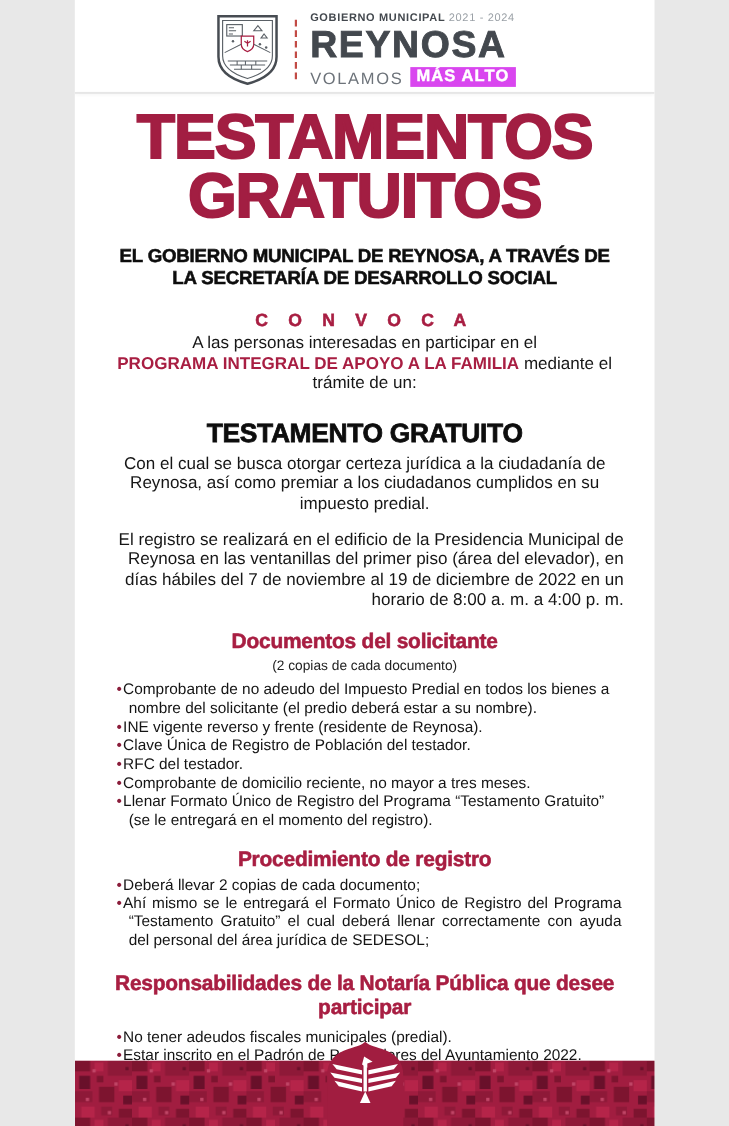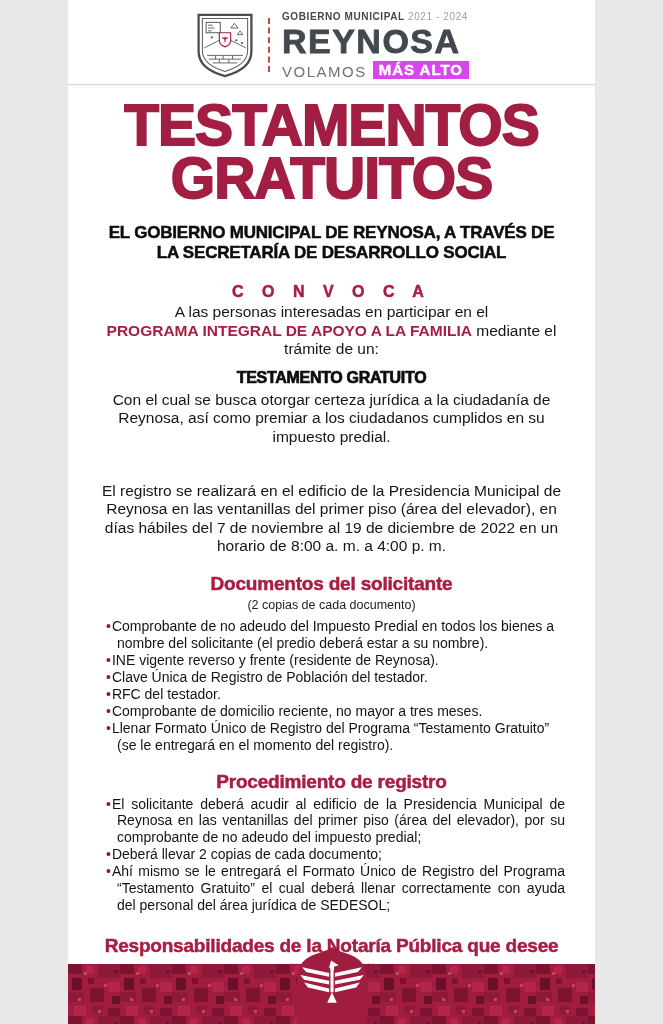--- a/index.html
+++ b/index.html
@@ -39,25 +39,25 @@
   }
   
   .convoca-head{
     margin:20px 0 2px;text-align:center;
     font-size:16px;font-weight:bold;color:#a81e42;
     letter-spacing:7px;-webkit-text-stroke:.5px #a81e42;
   }
   .center-par{margin:0 28px;text-align:center;font-size:15.5px;line-height:1.2;}
   .red-strong{color:#a81e42;font-weight:bold;}
   .h2-black{
-    margin:10px 0 4px;text-align:center;
-    font-size:16px;font-weight:bold;color:#0d0d0d;
+    margin:22px 0 4px;text-align:center;
+    font-size:24px;font-weight:bold;color:#0d0d0d;
     -webkit-text-stroke:.7px #0d0d0d;letter-spacing:-.3px;
   }
-  .spacer-par{margin-top:35px;}
+  .spacer-par{margin-top:13px;text-align:right;}
   
   .h2-red{
     margin:17px 0 3px;text-align:center;
     font-size:19px;font-weight:bold;color:#a81e42;
     -webkit-text-stroke:.5px #a81e42;letter-spacing:-.2px;
   }
   .h2-note{margin:0 0 6px;text-align:center;font-size:12.5px;color:#222;}
   
   ul.bullets{list-style:none;margin:3px 30px 0 38px;padding:0;}
   ul.bullets li{
@@ -140,21 +140,20 @@
       <li><span class="dot">•</span><span>RFC del testador.</span></li>
 
       <li><span class="dot">•</span><span>Comprobante de domicilio reciente, no mayor a tres meses.</span></li>
 
       <li><span class="dot">•</span><span>Llenar Formato Único de Registro del Programa “Testamento Gratuito” (se le entregará en el momento del registro).</span></li>
     </ul>
 
   <h2 class="h2-red">Procedimiento de registro</h2>
   <ul class="bullets justified">
 
-      <li><span class="dot">•</span><span>El solicitante deberá acudir al edificio de la Presidencia Municipal de Reynosa en las ventanillas del primer piso (área del elevador), por su comprobante de no adeudo del impuesto predial;</span></li>
 
       <li><span class="dot">•</span><span>Deberá llevar 2 copias de cada documento;</span></li>
 
       <li><span class="dot">•</span><span>Ahí mismo se le entregará el Formato Único de Registro del Programa “Testamento Gratuito” el cual deberá llenar correctamente con ayuda del personal del área jurídica de SEDESOL;</span></li>
 
     </ul>
 
   <h2 class="h2-red" style="margin-top:21px;">Responsabilidades de la Notaría Pública que desee participar</h2>
   <ul class="bullets" style="margin-top:6px;">
 

